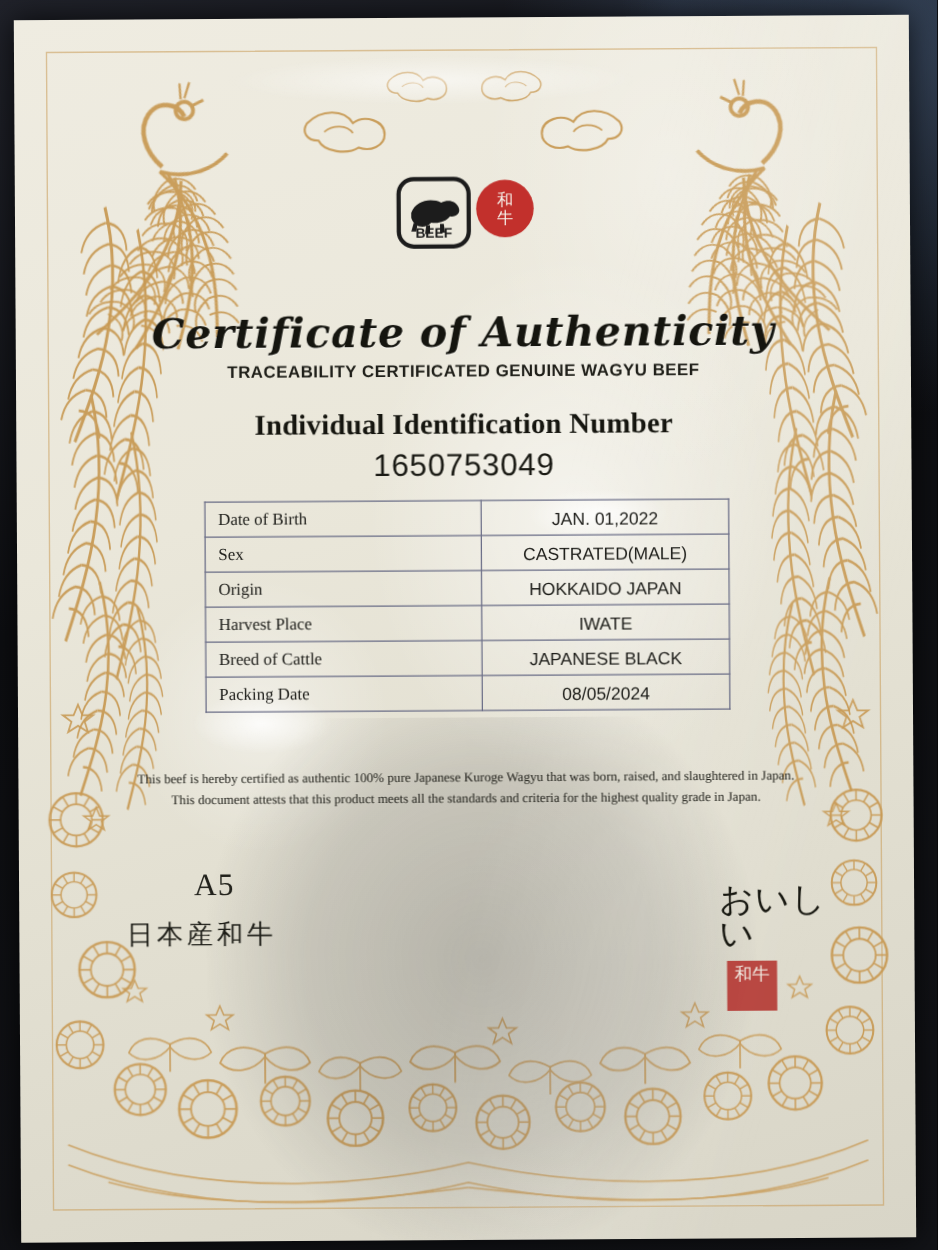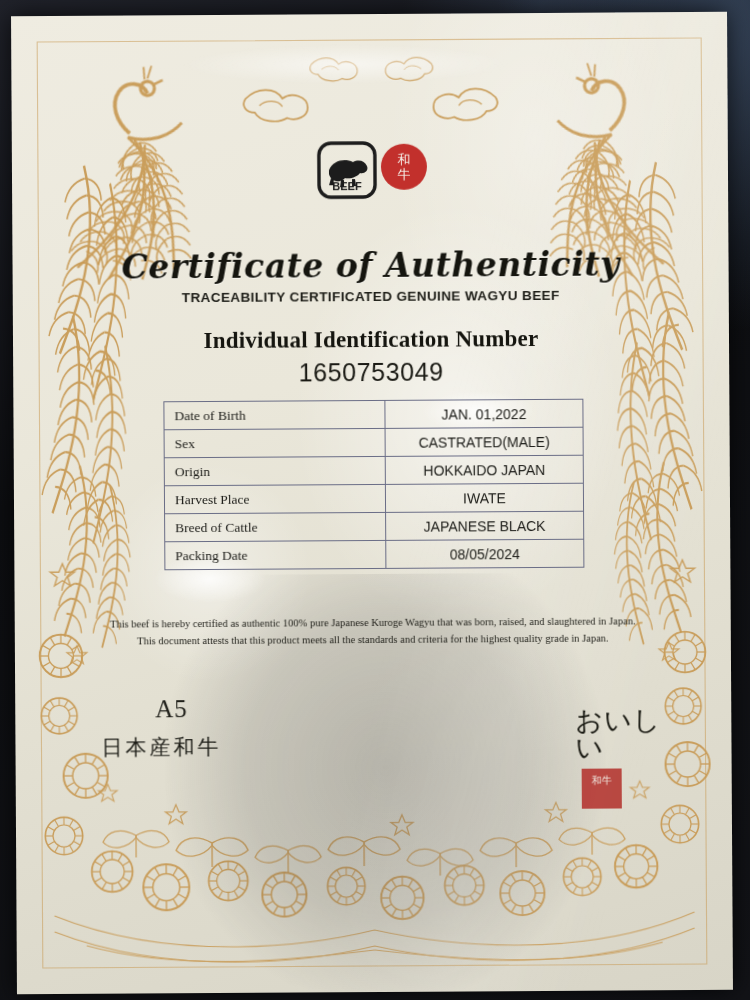--- a/index.html
+++ b/index.html
@@ -260,21 +260,21 @@
     top: 62px;
     width: 40px;
     height: 40px;
     background: #b3332e;
     opacity: .88;
   }
   #seal-stamp span {
     display: block;
     color: #f2ece4;
     font-family: "DejaVu Sans", sans-serif;
-    font-size: 10px;
+    font-size: 14px;
     line-height: 11px;
     text-align: center;
     padding-top: 6px;
     letter-spacing: 0;
   }
 </style>
 </head>
 <body>
 
 <div id="photo">

